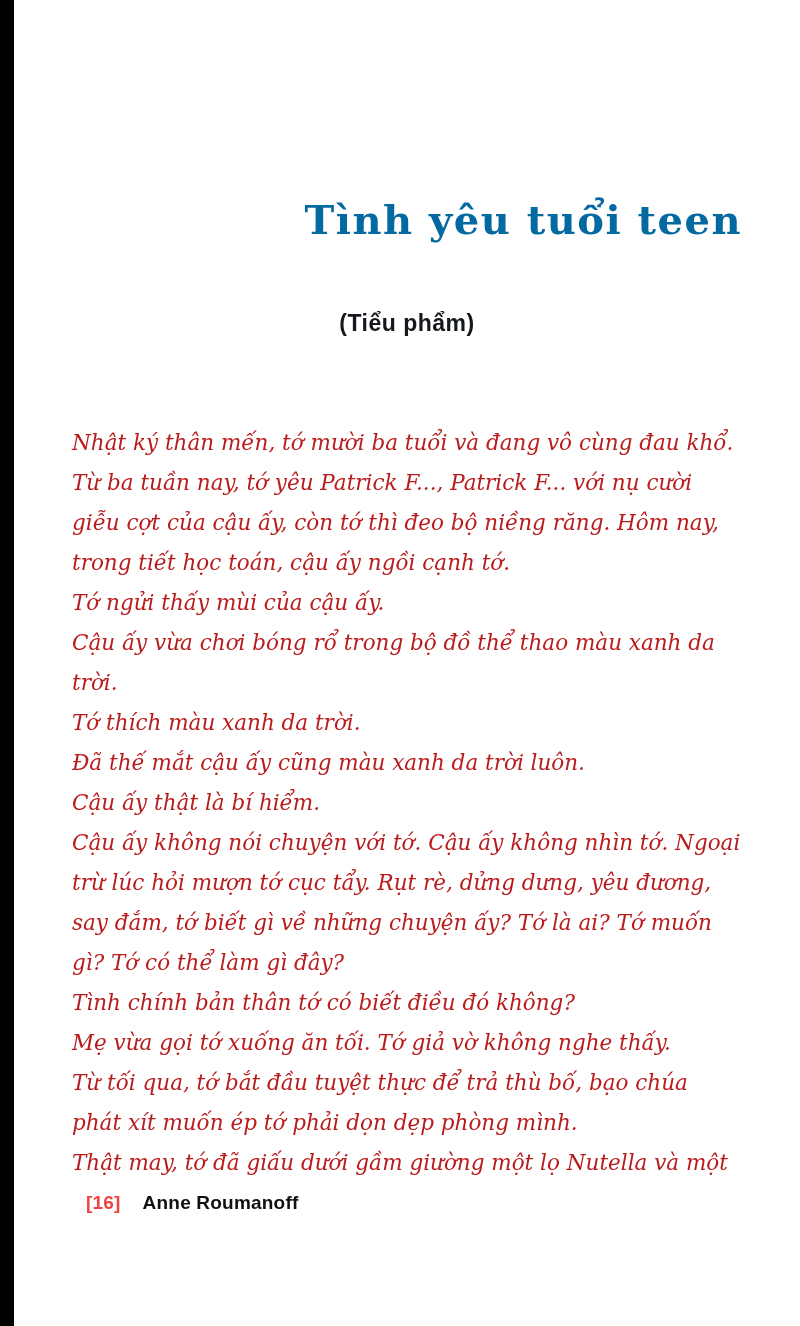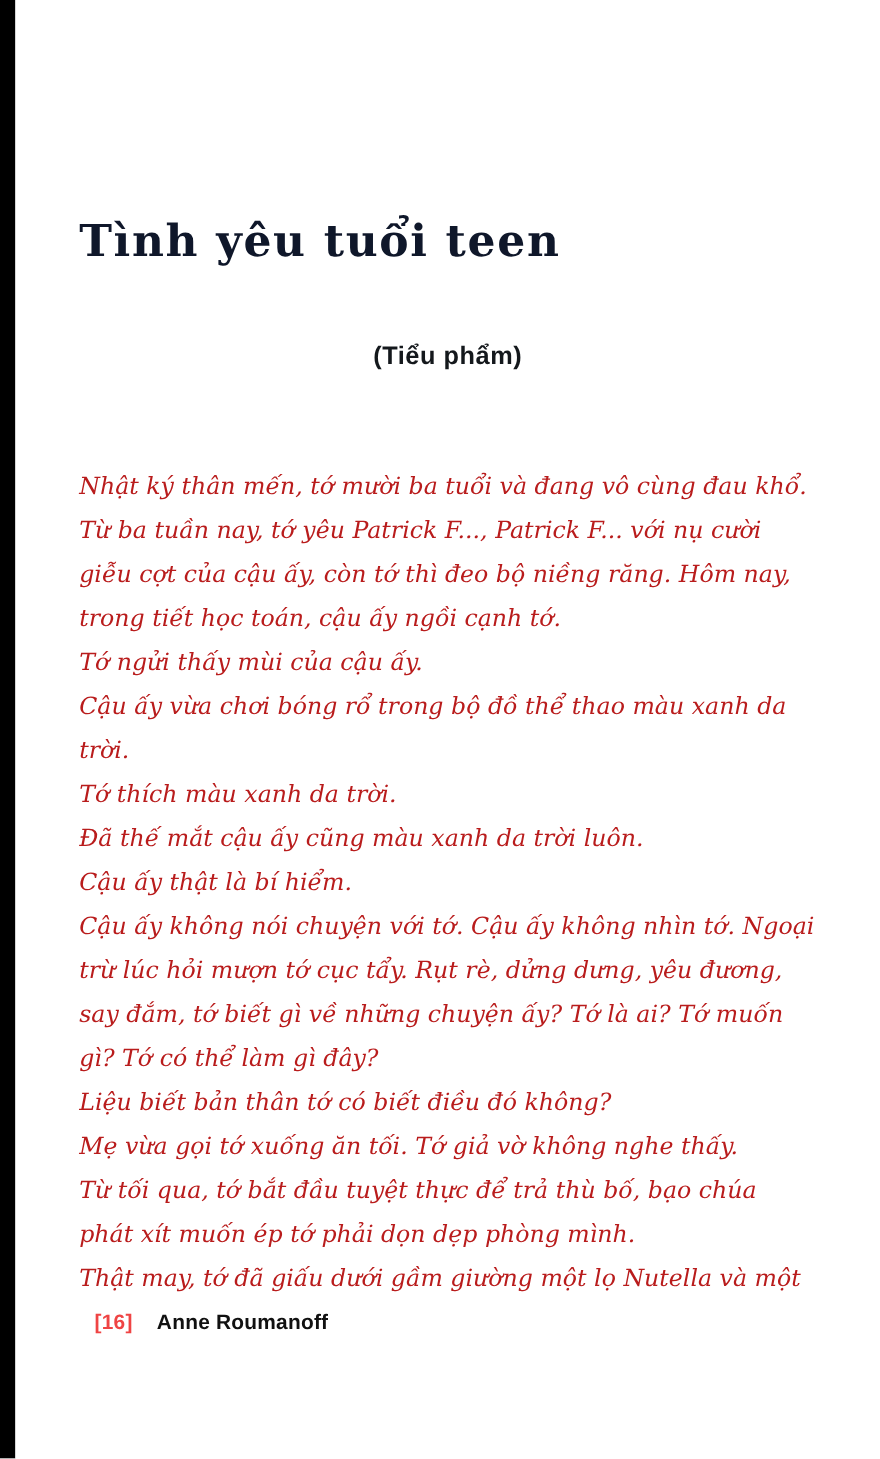--- a/index.html
+++ b/index.html
@@ -37,26 +37,26 @@
 
   .content {
     position: absolute;
     left: 58px;
     top: 0;
     width: 670px;
   }
 
   .title {
     margin-top: 198px;
-    text-align: left;
+    text-align: right;
     font-family: "DejaVu Serif", serif;
     font-size: 40px;
     font-weight: 700;
     letter-spacing: 1.5px;
-    color: #0f172a;
+    color: #0369a1;
     line-height: 1.1;
   }
 
   .subtitle {
     margin-top: 68px;
     text-align: center;
     font-family: Liberation Sans, sans-serif;
     font-size: 23px;
     font-weight: 600;
     letter-spacing: 0.5px;
@@ -115,21 +115,21 @@
     <div class="subtitle">(Tiểu phẩm)</div>
 
     <div class="body-text">
       <p class="para">Nhật ký thân mến, tớ mười ba tuổi và đang vô cùng đau khổ. Từ ba tuần nay, tớ yêu Patrick F..., Patrick F... với nụ cười giễu cợt của cậu ấy, còn tớ thì đeo bộ niềng răng. Hôm nay, trong tiết học toán, cậu ấy ngồi cạnh tớ.</p>
       <p class="para">Tớ ngửi thấy mùi của cậu ấy.</p>
       <p class="para">Cậu ấy vừa chơi bóng rổ trong bộ đồ thể thao màu xanh da trời.</p>
       <p class="para">Tớ thích màu xanh da trời.</p>
       <p class="para">Đã thế mắt cậu ấy cũng màu xanh da trời luôn.</p>
       <p class="para">Cậu ấy thật là bí hiểm.</p>
       <p class="para">Cậu ấy không nói chuyện với tớ. Cậu ấy không nhìn tớ. Ngoại trừ lúc hỏi mượn tớ cục tẩy. Rụt rè, dửng dưng, yêu đương, say đắm, tớ biết gì về những chuyện ấy? Tớ là ai? Tớ muốn gì? Tớ có thể làm gì đây?</p>
-      <p class="para">Liệu biết bản thân tớ có biết điều đó không?</p>
+      <p class="para">Tình chính bản thân tớ có biết điều đó không?</p>
       <p class="para">Mẹ vừa gọi tớ xuống ăn tối. Tớ giả vờ không nghe thấy.</p>
       <p class="para">Từ tối qua, tớ bắt đầu tuyệt thực để trả thù bố, bạo chúa phát xít muốn ép tớ phải dọn dẹp phòng mình.</p>
       <p class="para">Thật may, tớ đã giấu dưới gầm giường một lọ Nutella và một</p>
     </div>
 
   </div>
 
   <div class="footer">
     <span class="folio">[16]</span>
     <span class="author">Anne Roumanoff</span>

